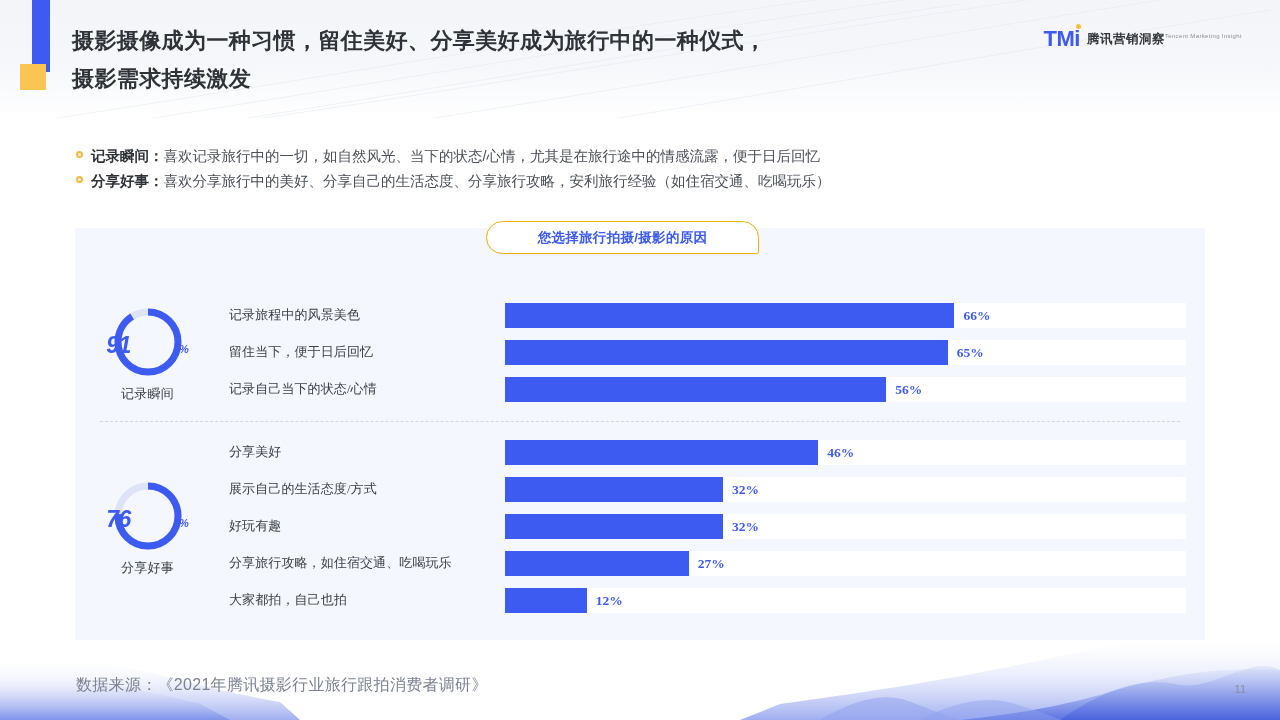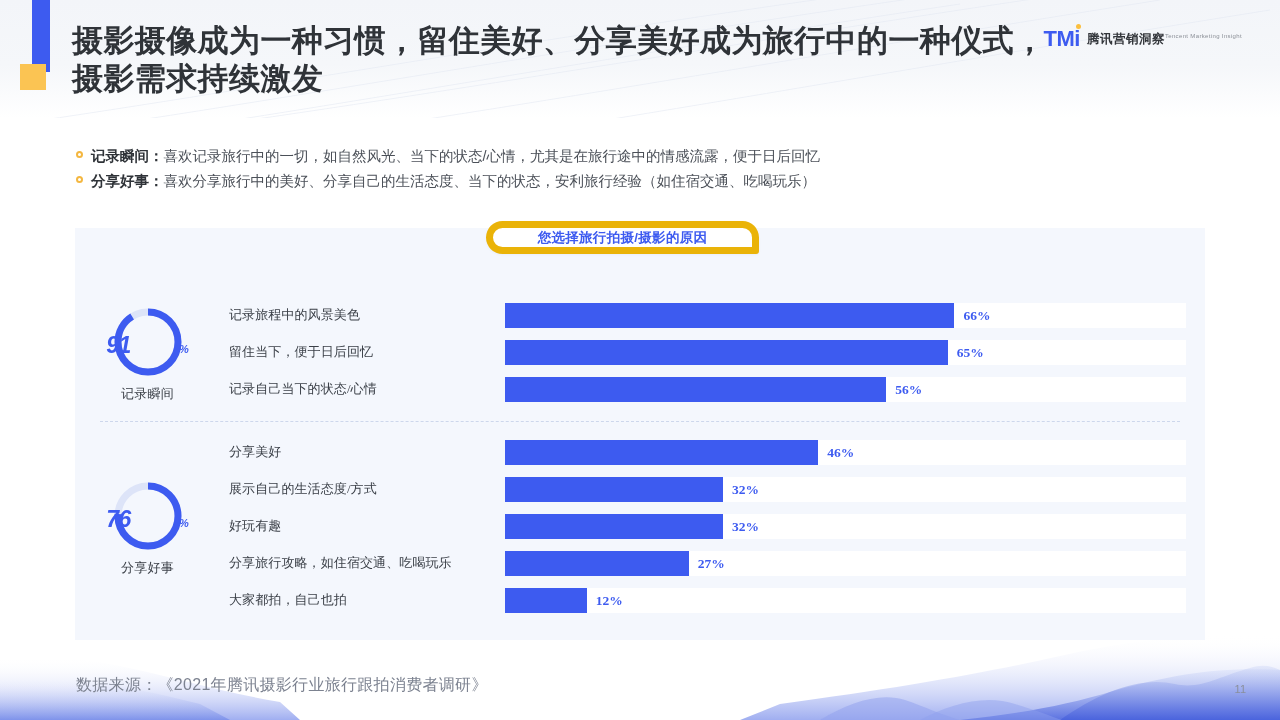--- a/index.html
+++ b/index.html
@@ -23,21 +23,21 @@
   .accent-bar {
     position:absolute; left:32px; top:0px; width:18px; height:72px;
     background:#3d5bf0;
   }
   .accent-square {
     position:absolute; left:20px; top:64px; width:26px; height:26px;
     background:#fbc453;
   }
   .title {
     position:absolute; left:72px; top:22px; width:1000px;
-    font-size:31px; font-weight:bold; color:#2f3338; line-height:38px;
+    font-size:22px; font-weight:bold; color:#2f3338; line-height:38px;
     letter-spacing:.4px;
   }
   .title .line { display:block; white-space:nowrap; }
 
   
   .logo { position:absolute; right:38px; top:28px; display:flex; align-items:center; gap:7px; }
   .logo-mark {
     font-size:22px; font-weight:bold; color:#3d5bf0; letter-spacing:-.5px;
     position:relative; line-height:22px;margin-left:37px;
   }
@@ -59,21 +59,21 @@
   .bullet-text { font-size:14.5px; color:#4b5058; line-height:25px; white-space:nowrap; }
   .bullet-text b { color:#2f3338; font-weight:bold; }
 
   
   .panel {
     position:absolute; left:75px; top:228px; width:1130px; height:412px;
     background:#f4f7fd;
   }
   .panel-title {
     position:absolute; left:486px; top:221px; width:273px; height:33px;
-    background:#ffffff; border:7px solid #eab308;
+    background:#ffffff; border:1px solid #eab308;
     border-radius:17px 17px 3px 17px;
     display:flex; align-items:center; justify-content:center;
     font-size:13.5px; font-weight:bold; color:#3d5bf0; letter-spacing:.3px;
     box-shadow:0 1px 2px rgba(120,140,200,.08);
   }
 
   .group { position:absolute; left:0; width:1130px; display:flex; }
   .group-a { top:60px; height:128px; }
   .group-b { top:198px; height:200px; }
 
@@ -158,21 +158,21 @@
     </div>
   </div>
 
   <div class="bullets">
     <div class="bullet">
       <span class="bullet-dot"></span>
       <span class="bullet-text"><b>记录瞬间：</b><span>喜欢记录旅行中的一切，如自然风光、当下的状态/心情，尤其是在旅行途中的情感流露，便于日后回忆</span></span>
     </div>
     <div class="bullet">
       <span class="bullet-dot"></span>
-      <span class="bullet-text"><b>分享好事：</b><span>喜欢分享旅行中的美好、分享自己的生活态度、当下的状态，安利旅行经验（如住宿交通、吃喝玩乐）</span></span>
+      <span class="bullet-text"><b>分享好事：</b><span>喜欢分享旅行中的美好、分享自己的生活态度、分享旅行攻略，安利旅行经验（如住宿交通、吃喝玩乐）</span></span>
     </div>
   </div>
 
   <div class="panel">
     <div class="divider"></div>
 
     <div class="group group-a">
       <div class="donut-col">
         <div class="donut-wrap">
           <svg width="72" height="72" viewBox="0 0 72 72">

